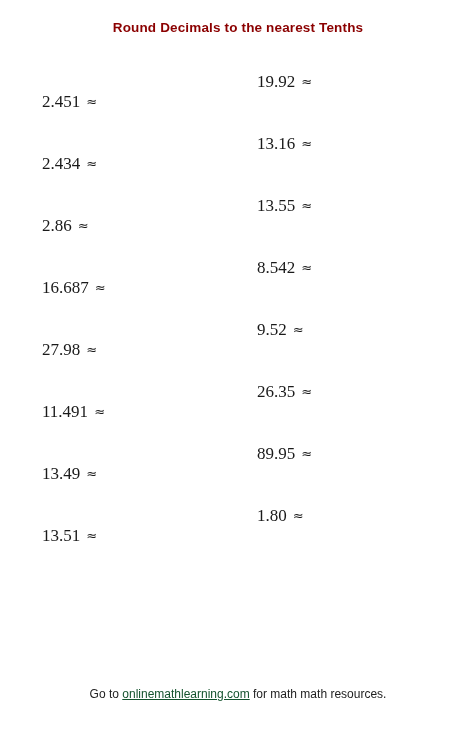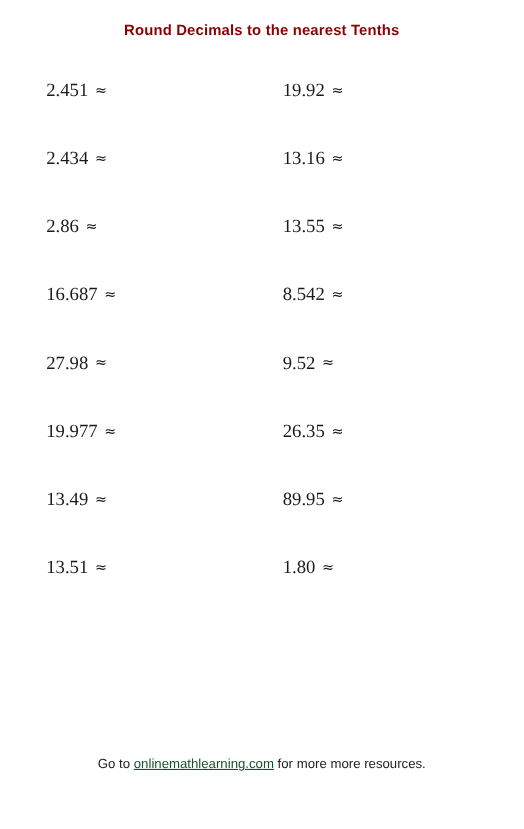--- a/index.html
+++ b/index.html
@@ -52,21 +52,21 @@
   .problem-cell {
     position: absolute;
     top: 0;
     font-family: "Liberation Serif", "DejaVu Serif", serif;
     font-size: 17px;
     color: #1a1a1a;
     line-height: 20px;
     white-space: nowrap;
   }
 
-  .problem-cell.col-left  { left: 42px; }
+  .problem-cell.col-left  { left: 42px; margin-top: 20px; }
   .problem-cell.col-right { left: 257px; }
 
   .problem-value {
     font-family: "Liberation Serif", "DejaVu Serif", serif;
   }
 
   .approx-symbol {
     font-family: "DejaVu Sans", sans-serif;
     font-size: 13px;
     margin-left: 6px;
@@ -149,21 +149,21 @@
         <span class="problem-value">27.98</span><span class="approx-symbol">≈</span><span class="answer-blank"></span>
       </div>
       <div class="problem-cell col-right">
         <span class="problem-value">9.52</span><span class="approx-symbol">≈</span><span class="answer-blank"></span>
       </div>
     </div>
 
 
     <div class="problem-row">
       <div class="problem-cell col-left">
-        <span class="problem-value">19.977</span><span class="approx-symbol">≈</span><span class="answer-blank"></span>
+        <span class="problem-value">11.491</span><span class="approx-symbol">≈</span><span class="answer-blank"></span>
       </div>
       <div class="problem-cell col-right">
         <span class="problem-value">26.35</span><span class="approx-symbol">≈</span><span class="answer-blank"></span>
       </div>
     </div>
 
     <div class="problem-row">
       <div class="problem-cell col-left">
         <span class="problem-value">13.49</span><span class="approx-symbol">≈</span><span class="answer-blank"></span>
       </div>
@@ -176,15 +176,15 @@
       <div class="problem-cell col-left">
         <span class="problem-value">13.51</span><span class="approx-symbol">≈</span><span class="answer-blank"></span>
       </div>
       <div class="problem-cell col-right">
         <span class="problem-value">1.80</span><span class="approx-symbol">≈</span><span class="answer-blank"></span>
       </div>
     </div>
 
   </div>
 
-  <div class="footer"><span>Go to </span><span class="site-link">onlinemathlearning.com</span><span> for more more resources.</span></div>
+  <div class="footer"><span>Go to </span><span class="site-link">onlinemathlearning.com</span><span> for math math resources.</span></div>
 
 </div>
 
 </body></html>

